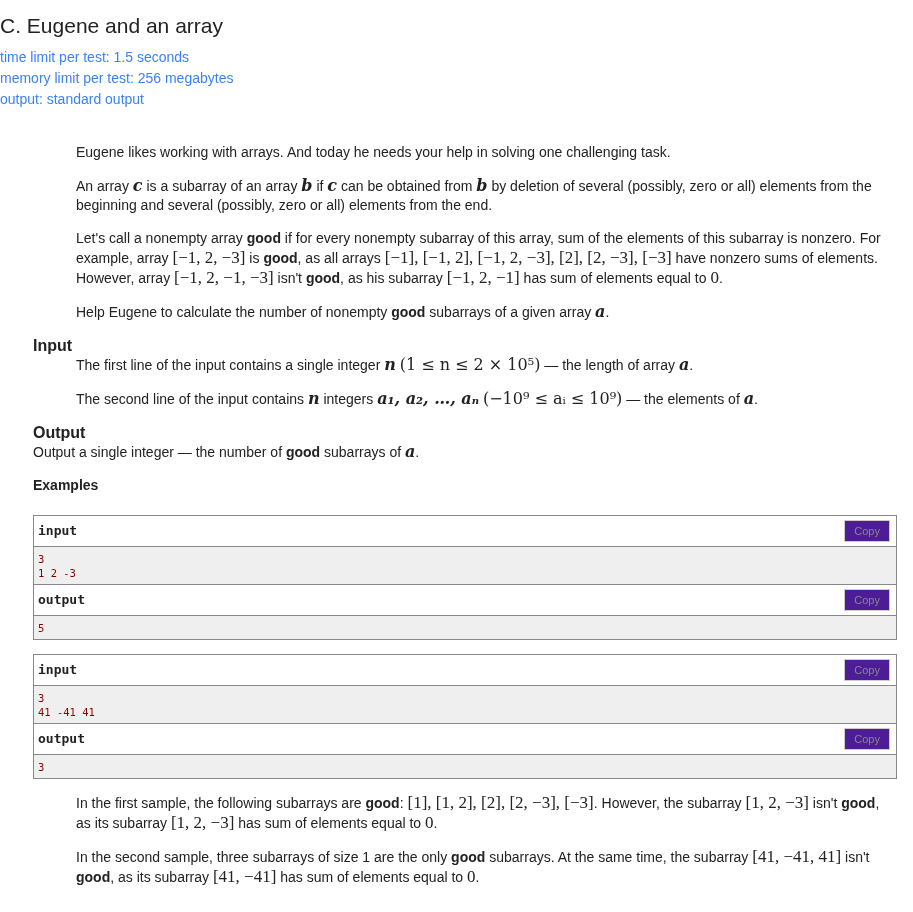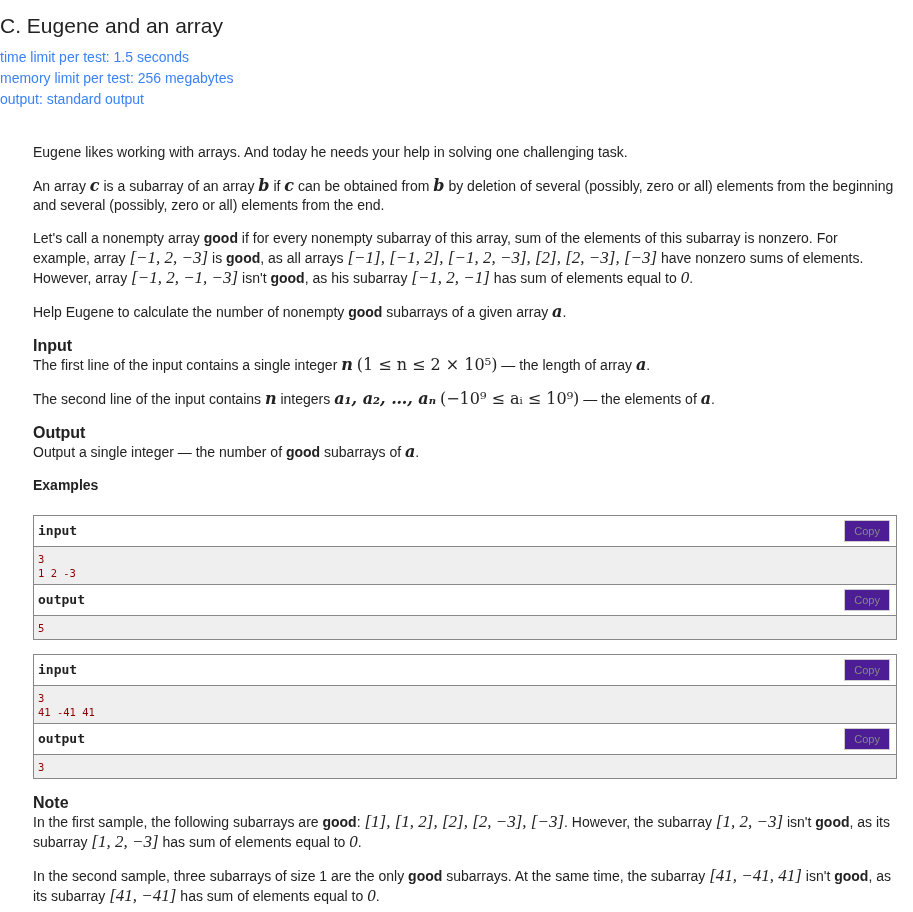--- a/index.html
+++ b/index.html
@@ -6,24 +6,24 @@
   body {
     width: 913px; height: 912px; overflow: hidden;
     font-family: "Liberation Sans", sans-serif;
     font-size: 14px; color: #222222; position: relative;
   }
   .header { padding-top: 12px; }
   .title { font-size: 21px; color: #222; margin: 0 0 7px 0; font-weight: normal; line-height: 28px; }
   .meta-line { font-size: 14px; line-height: 21px; color: #3b82f6; }
   .content { position: absolute; left: 33px; right: 16px; top: 143px; }
   p { margin: 0; line-height: 19px; }
-  .para { margin-bottom: 14px; }
+  .para { margin-bottom: 14px; margin-left: 43px; }
   .m { font-family: "DejaVu Serif", "Liberation Serif", serif; font-style: italic; font-size: 16px; font-weight: bold; }
   .mn { font-family: "DejaVu Serif", "Liberation Serif", serif; font-size: 16px; }
-  .mb { font-family: "Liberation Serif", "DejaVu Serif", serif; font-size: 17px; font-style: italic; }
+  .mb { font-family: "Liberation Serif", "DejaVu Serif", serif; font-size: 17px; }
   b { font-weight: bold; }
   .sec-title { font-size: 16px; font-weight: bold; line-height: 19px; margin-top: 2px; }
   .examples-title { font-size: 14px; font-weight: bold; margin-top: 14px; margin-bottom: 20px; line-height: 19px; }
   .sample { border: 1px solid #888888; margin-bottom: 14px; width: 862px; }
   .io-head {
     position: relative; height: 30px; background: #fff;
     border-bottom: 1px solid #888888;
   }
   .io-head .label {
     font-family: "DejaVu Sans Mono", "Liberation Mono", monospace; font-weight: bold;
@@ -91,17 +91,16 @@
     </div>
     <div class="io-body bb">3
 41 -41 41</div>
     <div class="io-head">
       <span class="label">output</span>
       <span class="copy-btn">Copy</span>
     </div>
     <div class="io-body">3</div>
   </div>
 
-  <div class="sec-title">Note</div>
   <p class="para"><span>In the first sample, the following subarrays are </span><b>good</b><span>: </span><span class="mb">[1], [1, 2], [2], [2, −3], [−3]</span><span>. However, the subarray </span><span class="mb">[1, 2, −3]</span><span> isn't </span><b>good</b><span>, as its subarray </span><span class="mb">[1, 2, −3]</span><span> has sum of elements equal to </span><span class="mb">0</span><span>.</span></p>
 
   <p class="para"><span>In the second sample, three subarrays of size 1 are the only </span><b>good</b><span> subarrays. At the same time, the subarray </span><span class="mb">[41, −41, 41]</span><span> isn't </span><b>good</b><span>, as its subarray </span><span class="mb">[41, −41]</span><span> has sum of elements equal to </span><span class="mb">0</span><span>.</span></p>
 </div>
 
 </body></html>

